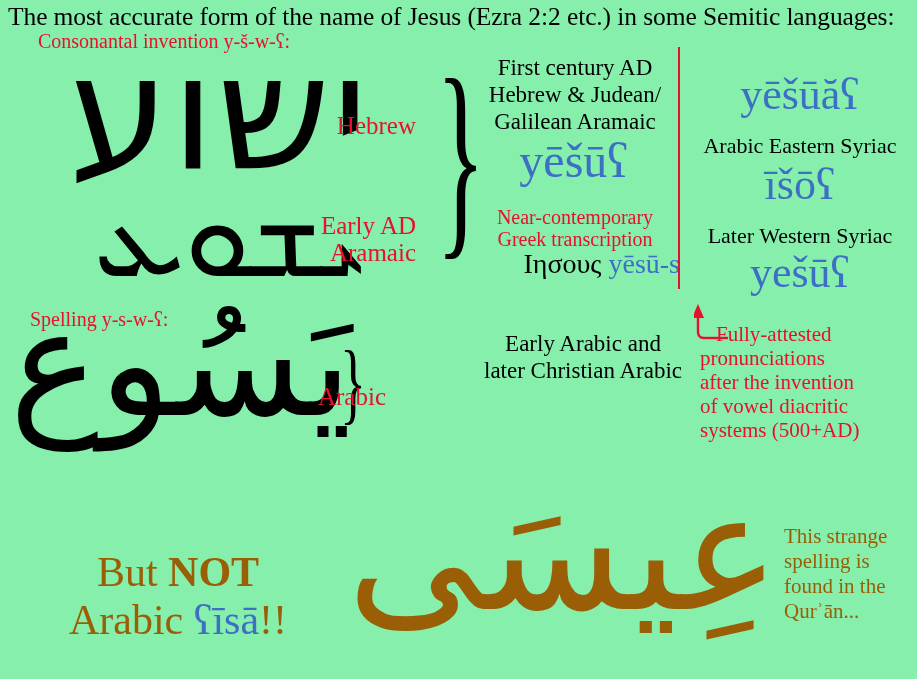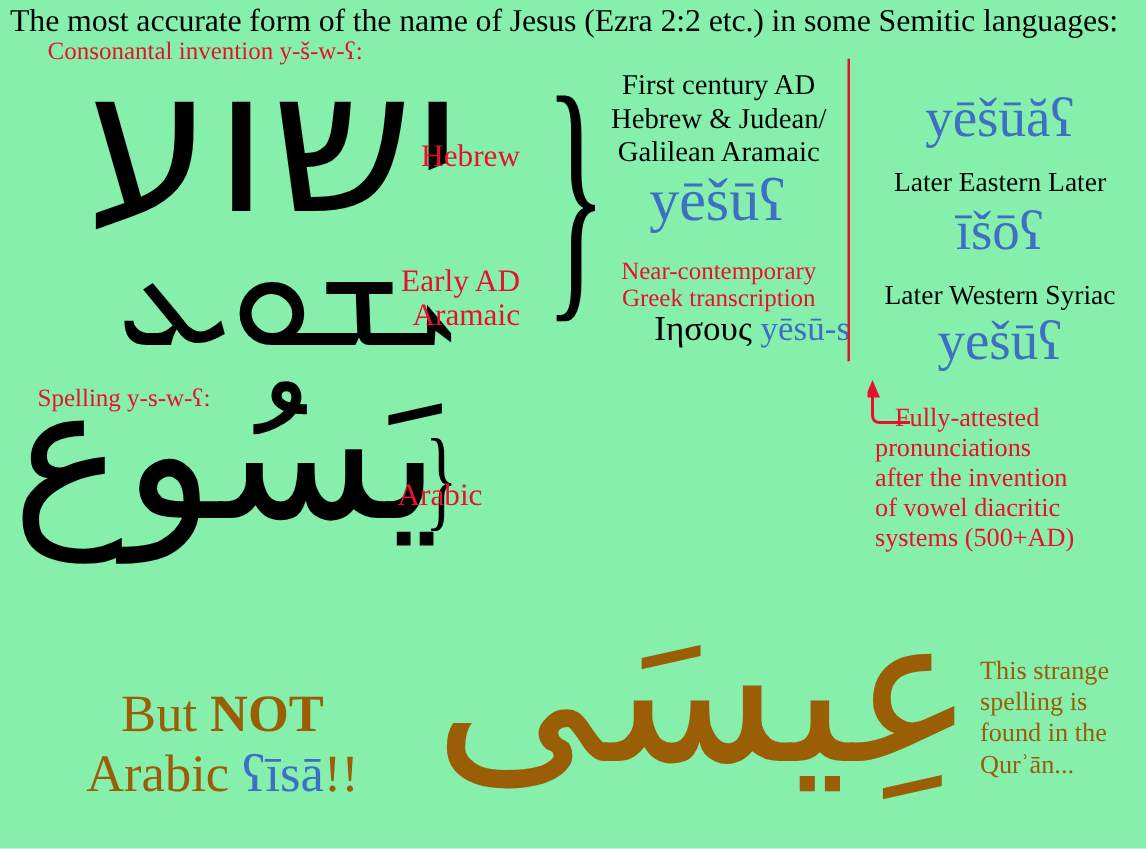--- a/index.html
+++ b/index.html
@@ -236,27 +236,31 @@
   <div class="abs red" id="mid-greek-cap">
     <div>Near-contemporary</div>
     <div>Greek transcription</div>
   </div>
 
   <div class="abs" id="mid-greek-line">
     <span class="black">Ιησους</span>
     <span class="blue">yēsū-s</span>
   </div>
 
+  <div class="abs black" id="mid-arabic-desc">
+    <div>Early Arabic and</div>
+    <div>later Christian Arabic</div>
+  </div>
 
 
   <div class="abs" id="divider-line"></div>
 
   <div class="abs rc-form blue" id="rc-form1">yēšūăʕ</div>
 
-  <div class="abs rc-head black" id="rc-head2">Later Eastern Later</div>
+  <div class="abs rc-head black" id="rc-head2">Arabic Eastern Syriac</div>
   <div class="abs rc-form blue" id="rc-form2">īšōʕ</div>
 
   <div class="abs rc-head black" id="rc-head3">Later Western Syriac</div>
   <div class="abs rc-form blue" id="rc-form3">yešūʕ</div>
 
   <svg class="abs" id="rc-arrow" viewBox="0 0 40 36">
     <path d="M10 34 L34 34" stroke="#e8112d" stroke-width="2.4" fill="none"></path>
     <path d="M10 34 Q4 34 4 28 L4 12" stroke="#e8112d" stroke-width="2.4" fill="none"></path>
     <polygon points="4,0 10,14 -2,14" fill="#e8112d"></polygon>
   </svg>

